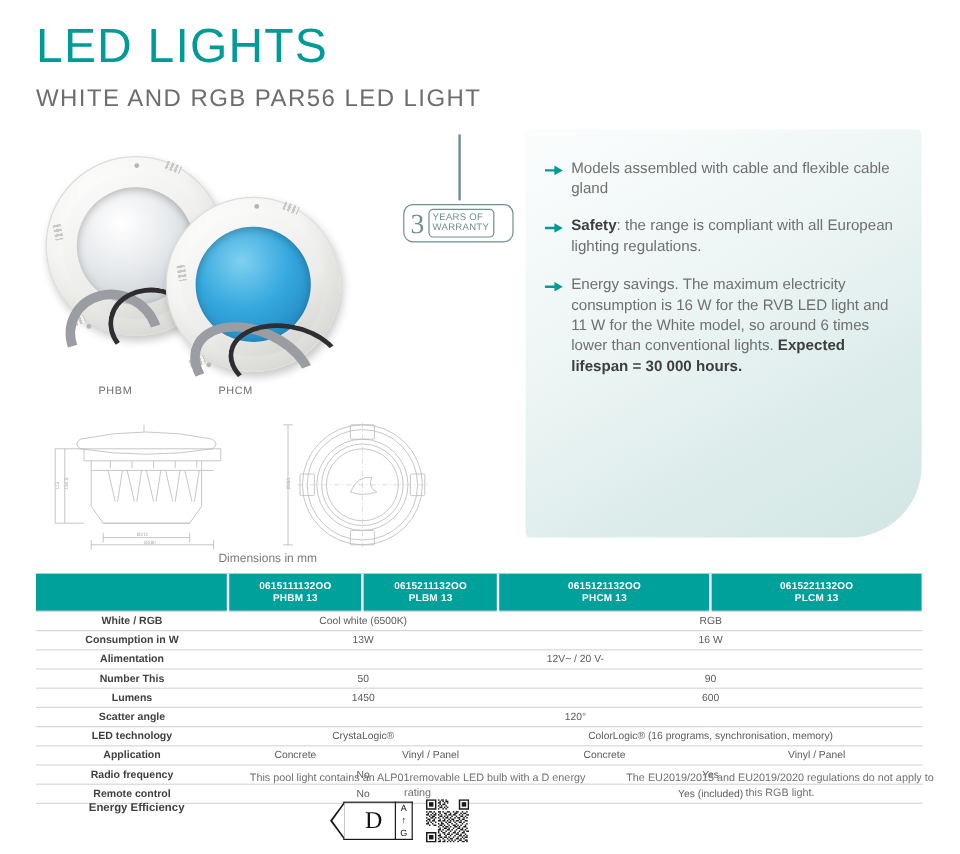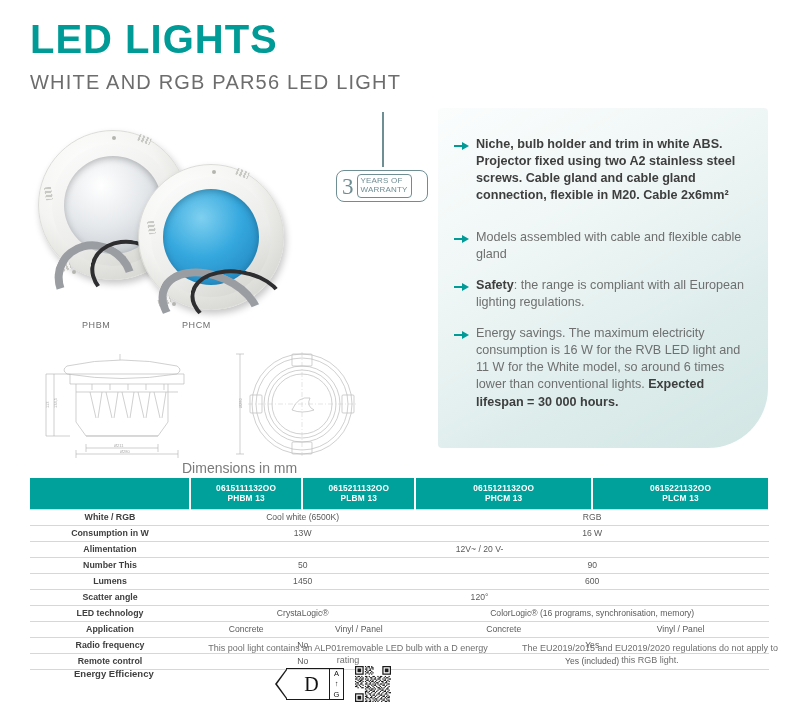--- a/index.html
+++ b/index.html
@@ -9,21 +9,21 @@
     font-family: "Liberation Sans", sans-serif;
     color: #4c4c4c;
     position: relative;
     overflow: hidden;
   }
 
   
   #header { position: absolute; left: 30px; top: 18px; }
   #main-title {
     font-size: 40px; letter-spacing: 1px; color: #009b96;
-    font-weight: 700; line-height: 1.05;
+    font-weight: 400; line-height: 1.05;
   }
   #sub-title {
     font-size: 20px; color: #6d6d6d; letter-spacing: 1.2px;
     font-weight: 400; margin-top: 11px;
   }
 
   
   #photo-area { position: absolute; left: 30px; top: 112px; width: 400px; height: 230px; }
 
   .lamp { position: absolute; }
@@ -79,21 +79,21 @@
   #warranty-txt {
     border: 1.4px solid #6f8e94; border-radius: 4px; margin-left: 3px;
     padding: 2px 3px; font-size: 8px; font-weight: normal; color: #6f8e94;
     line-height: 1.08; letter-spacing: .2px;
   }
 
   
   #drawings { position: absolute; left: 32px; top: 352px; width: 360px; height: 122px; }
   #draw-caption {
     position: absolute; left: 150px; top: 108px;
-    font-size: 14px; color: #7a7a7a;
+    font-size: 10px; color: #7a7a7a;
   }
 
   
   #feature-panel {
     position: absolute; left: 438px; top: 108px; width: 330px; height: 340px;
     background: linear-gradient(150deg, #fbfdfd 0%, #eef6f5 38%, #dceceb 72%, #d2e6e4 100%);
     border-radius: 4px 4px 60px 4px;
   }
   .feature {
     position: relative; margin: 0 18px 0 14px; padding-left: 24px;
@@ -265,28 +265,20 @@
         <path d="M4 2 h8 M4 102 h8"></path>
     </g>
     <text x="10" y="56" font-size="4" fill="#a8a8a8" transform="rotate(-90 10 56)">Ø280</text>
   </svg>
 
   <div id="draw-caption">Dimensions in mm</div>
 </div>
 
 <div id="feature-panel">
 
-  <div class="feature" style="margin-top:28px;">
-    <span class="arrow-icon">
-      <svg width="15" height="12" viewBox="0 0 15 12">
-        <path d="M0 7 h8 v-3 l7 4 -7 4 v-3 h-8 Z" fill="#009b96"></path>
-      </svg>
-    </span>
-    <span class="f-strong">Niche, bulb holder and trim in white ABS. Projector fixed using two A2 stainless steel screws. Cable gland and cable gland connection, flexible in M20. Cable 2x6mm²</span>
-  </div>
 
   <div class="feature" style="margin-top:24px;">
     <span class="arrow-icon">
       <svg width="15" height="12" viewBox="0 0 15 12">
         <path d="M0 7 h8 v-3 l7 4 -7 4 v-3 h-8 Z" fill="#009b96"></path>
       </svg>
     </span>
     <span>Models assembled with cable and flexible cable gland</span>
   </div>
 

